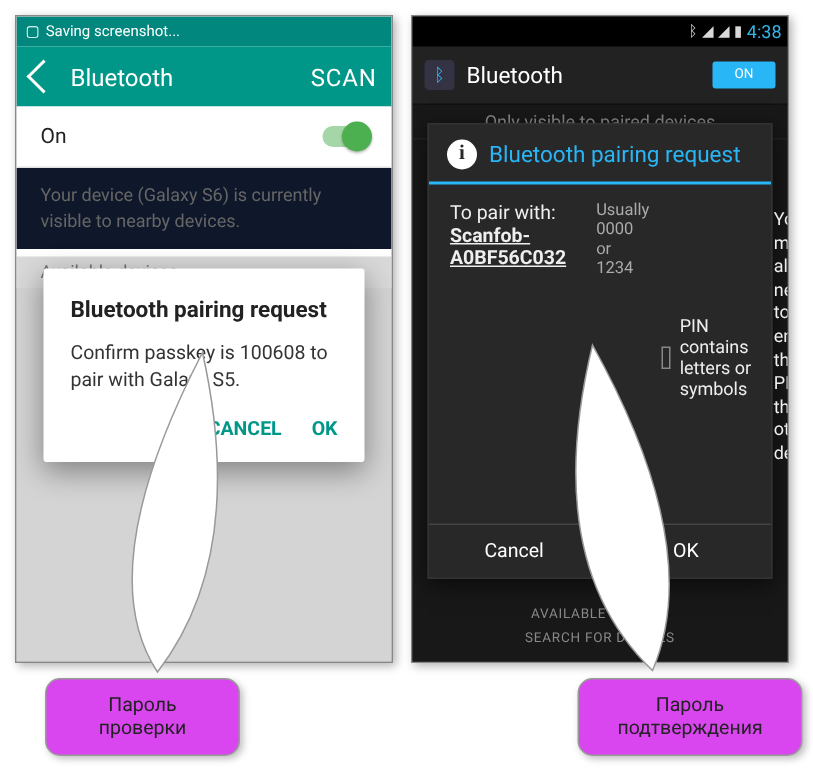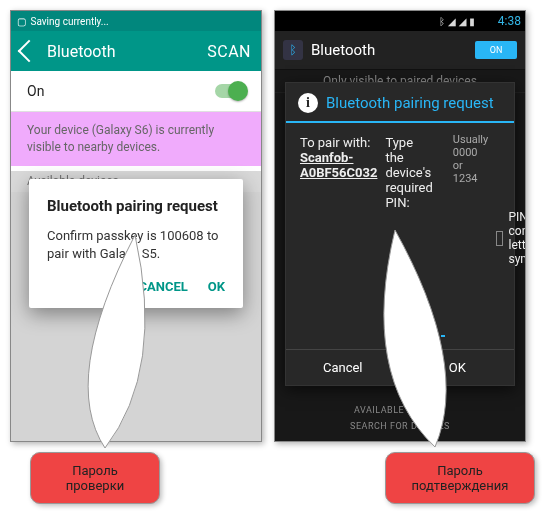--- a/index.html
+++ b/index.html
@@ -79,21 +79,21 @@
     width: 20px; height: 20px;
     background: #4caf50;
     border-radius: 50%;
     box-shadow: 0 1px 2px rgba(0,0,0,0.3);
   }
   .p1-desc {
     padding: 10px 16px;
     font-size: 12px;
     color: #666;
     line-height: 1.4;
-    background: #f0abfc;
+    background: #0f172a;
   }
   .p1-section {
     padding: 8px 16px 4px;
     font-size: 12px;
     color: #888;
     background: #fff;
   }
   .p1-dimmed {
     position: absolute;
     left: 0; right: 0; top: 160px; bottom: 0;
@@ -134,21 +134,21 @@
     background: #000;
     color: #fff;
     font-size: 10px;
     display: flex;
     align-items: center;
     justify-content: flex-end;
     padding: 0 4px;
     gap: 3px;
   }
   .p2-status .ico { opacity: 0.85; }
-  .p2-status .time { color: #33b5e5; font-size: 12px; margin-left: 20px; }
+  .p2-status .time { color: #33b5e5; font-size: 12px; margin-left: 0; }
   .p2-appbar {
     height: 38px;
     background: #222;
     display: flex;
     align-items: center;
     padding: 0 8px;
     gap: 8px;
     border-bottom: 1px solid #111;
   }
   .p2-appbar .title { flex: 1; font-size: 15px; color: #fff; }
@@ -252,21 +252,21 @@
     text-align: center;
     font-size: 9px;
     color: #888;
     line-height: 1.8;
     letter-spacing: 0.5px;
   }
 
   
   .callout {
     position: absolute;
-    background: #ef4444;
+    background: #d946ef;
     border: 1px solid #999;
     border-radius: 10px;
     box-shadow: 2px 2px 5px rgba(0,0,0,0.25);
     padding: 10px 14px;
     font-size: 13px;
     color: #222;
     text-align: center;
     z-index: 50;
   }
   .callout1 { left: 30px; top: 452px; width: 100px; }
@@ -279,21 +279,21 @@
   }
 </style>
 </head>
 <body>
 
 <div class="phones">
 
   <div class="phone phone1">
     <div class="p1-status">
       <span>▢</span>
-      <span>Saving currently...</span>
+      <span>Saving screenshot...</span>
     </div>
     <div class="p1-appbar">
       <div class="arrow-back"></div>
       <div class="title">Bluetooth</div>
       <div class="scan">SCAN</div>
     </div>
     <div class="p1-row">
       <span>On</span>
       <div class="switch-on"></div>
     </div>
@@ -330,21 +330,20 @@
       <div class="p2-dialog">
         <div class="p2-dhead">
           <div class="p2-info-icon">i</div>
           <div class="p2-dtitle">Bluetooth pairing request</div>
         </div>
         <div class="p2-dbody">
           <div class="p2-pair">
             <span>To pair with:</span><br>
             <b>Scanfob-A0BF56C032</b>
           </div>
-          <div>Type the device's required PIN:</div>
           <input class="p2-pin-input" value="0000" style="">
           <div class="p2-usual">Usually 0000 or 1234</div>
           <div class="p2-check">
             <div class="p2-checkbox"></div>
             <span>PIN contains letters or symbols</span>
           </div>
           <div class="p2-note">You may also need to enter this PIN on the other device.</div>
         </div>
         <div class="p2-dactions">
           <div class="btn">Cancel</div>

